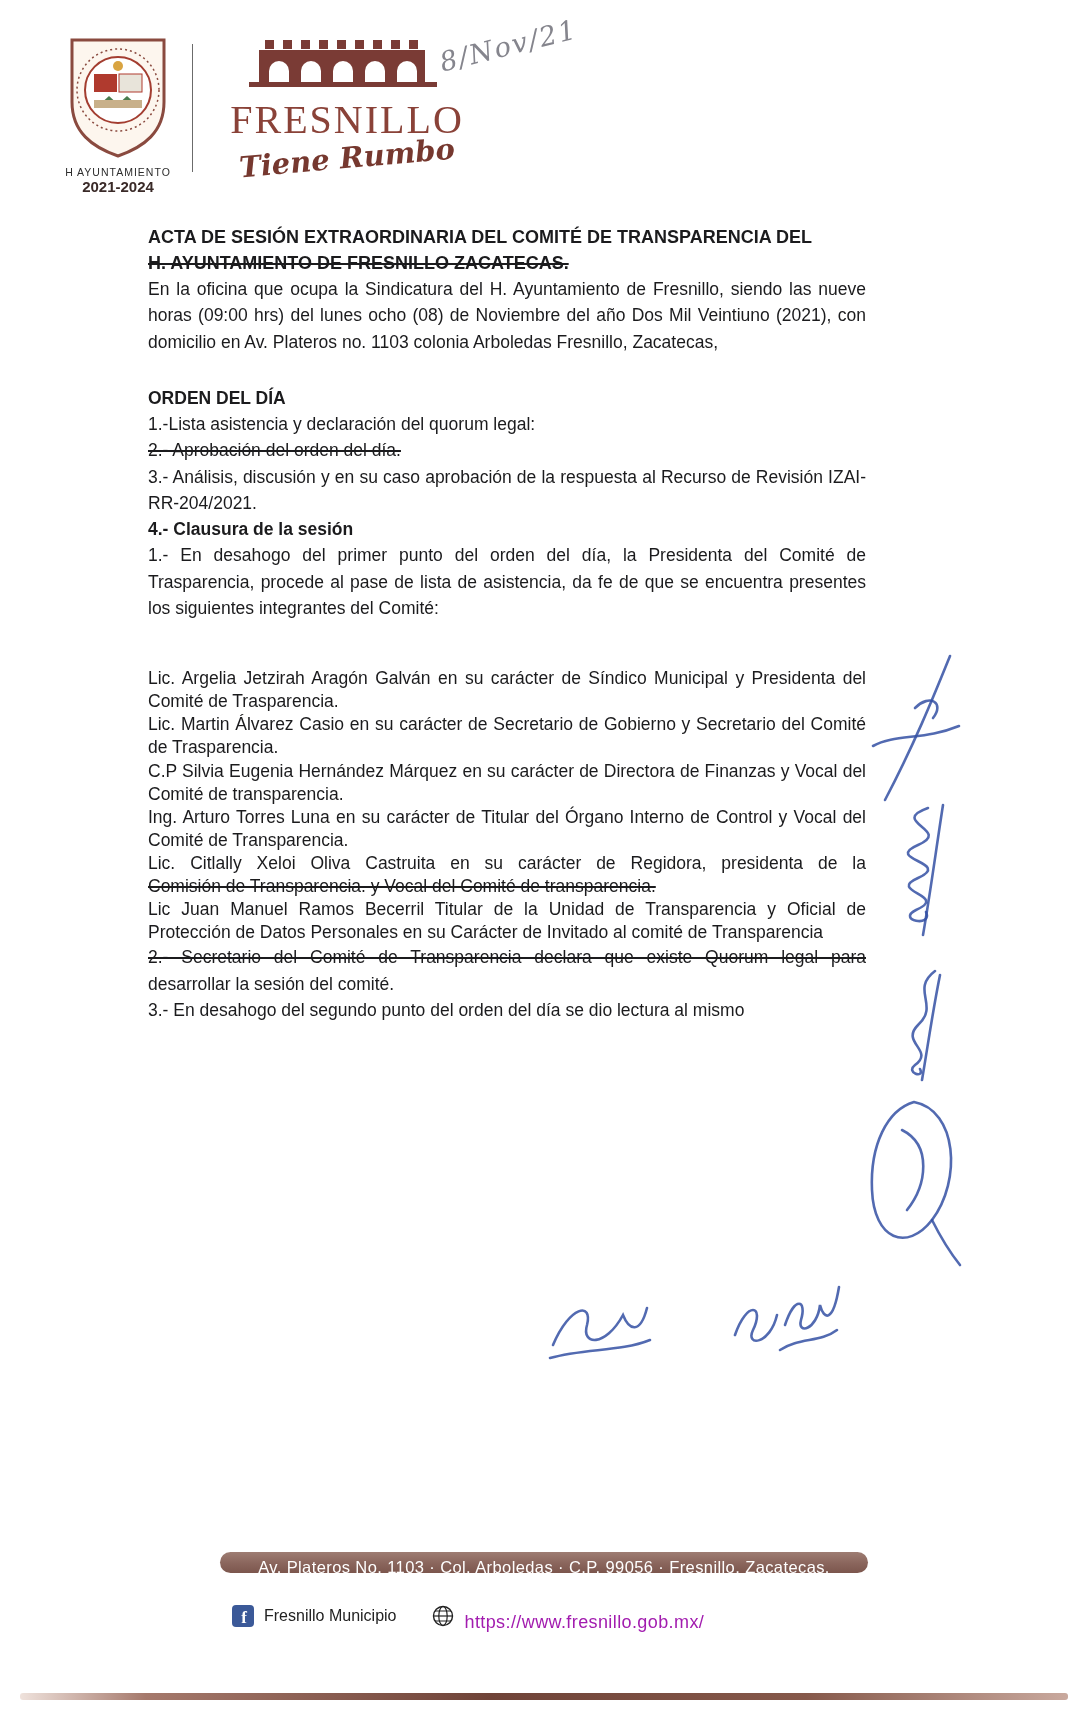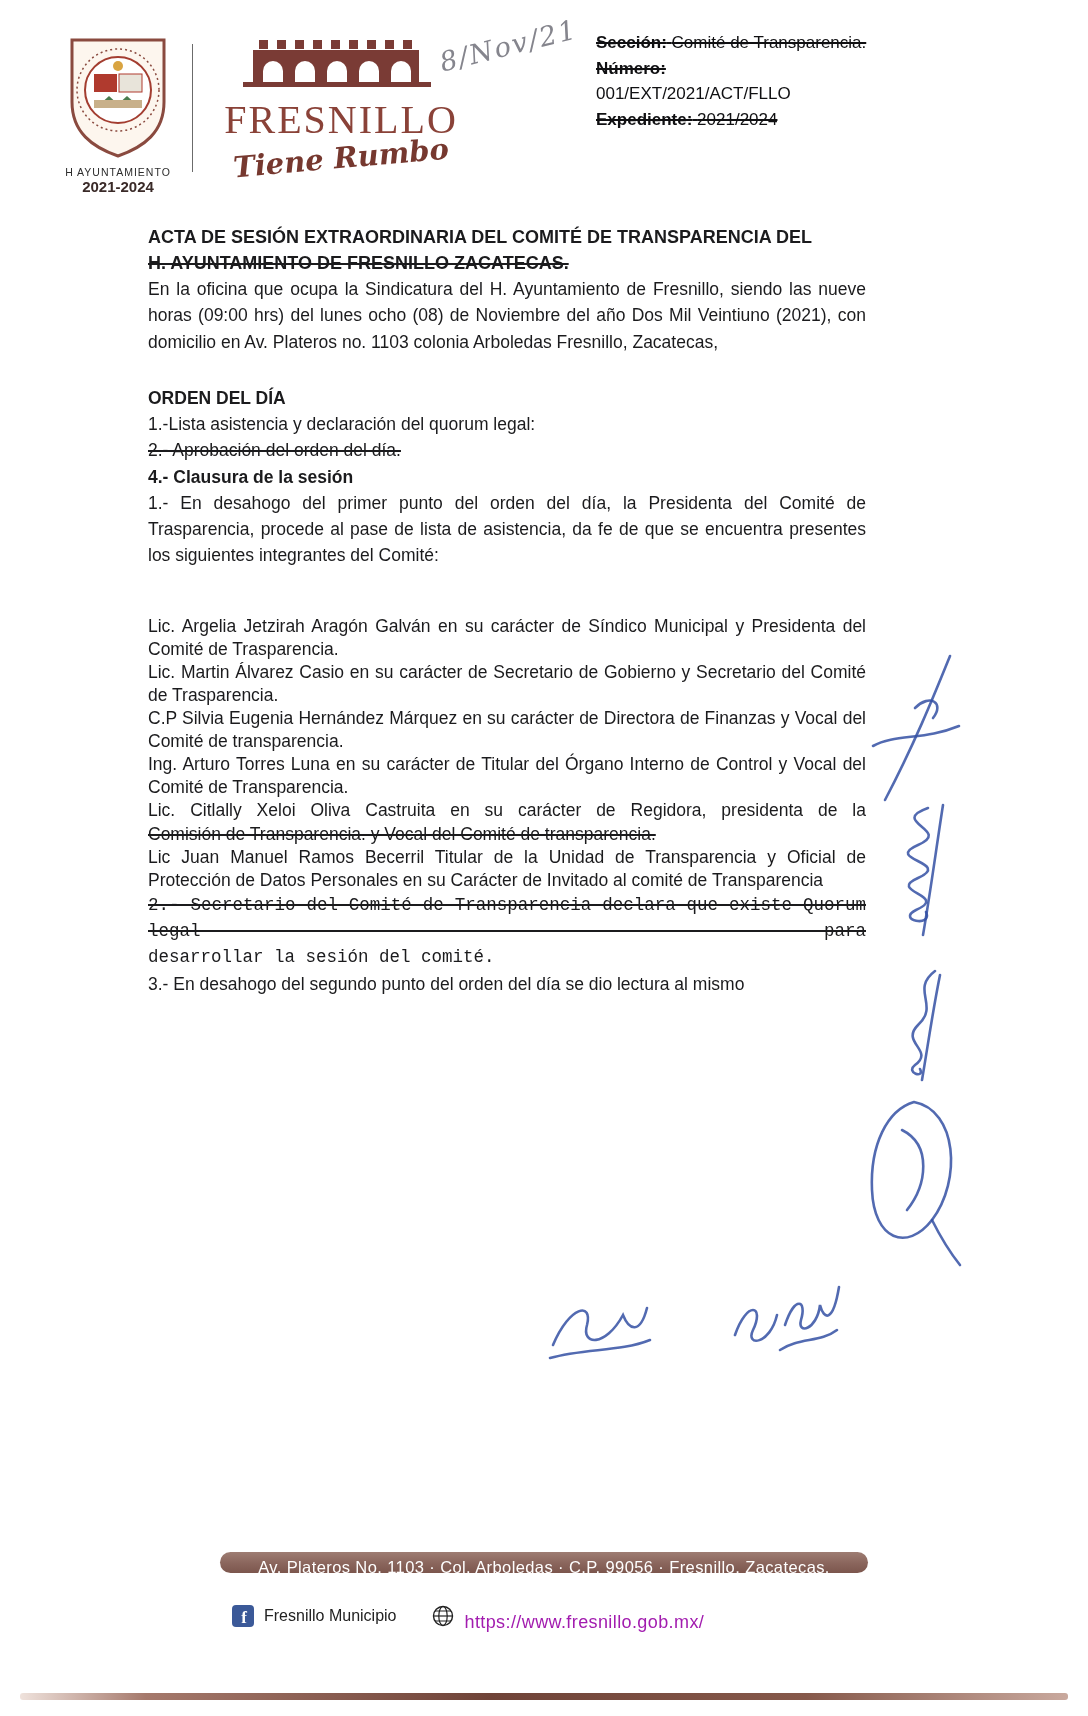--- a/index.html
+++ b/index.html
@@ -13,21 +13,21 @@
   .struck { text-decoration:line-through; text-decoration-thickness:1.5px; }
   .just { text-align:justify; }
   .force-just { text-align:justify; text-align-last:justify; }
 
   
   .header { position:relative; height:200px; }
   .crest-wrap { position:absolute; left:60px; top:34px; width:116px; text-align:center; }
   .crest-cap1 { font-size:10.5px; letter-spacing:1px; color:#2c2c2c; margin-top:2px; }
   .crest-cap2 { font-size:15px; font-weight:bold; color:#3a2a28; }
   .header-divider { position:absolute; left:192px; top:44px; height:128px; border-left:1.5px solid #6b6b6b; }
-  .brand-wrap { position:absolute; left:215px; top:40px; width:252px; text-align:center; }
+  .brand-wrap { position:absolute; left:221px; top:40px; width:252px; text-align:center; }
   .brand-name {
     font-family:"Liberation Serif", serif; font-size:40px; color:#8a4238;
     letter-spacing:2px; margin-top:2px; line-height:1;
   }
   .brand-tagline {
     font-family:"DejaVu Serif", serif; font-style:italic; font-weight:bold;
     font-size:29px; color:#76382f; transform:rotate(-5deg); margin-top:4px; line-height:1;
   }
   .handwritten-date {
     position:absolute; left:438px; top:30px; transform:rotate(-14deg);
@@ -41,21 +41,21 @@
   h1 { font-size:18px; font-weight:bold; margin:6px 0 0 0; line-height:1.45; }
   h2 { font-size:17.5px; font-weight:bold; margin:0; }
   .content p { margin:0; }
   .intro { margin-top:34px; }
   .orden-heading { margin-top:30px; }
   .orden-item { margin-top:24px; }
   .item-4 { margin-top:28px;font-weight:bold; }
   .desarrollo-heading { margin-top:96px; text-align:center; }
   .p1 { margin-top:30px; }
   .attendees { margin-top:46px; line-height:1.32; }
-  .p2 { margin-top:36px;font-family:Liberation Mono, monospace; }
+  .p2 { margin-top:36px; }
   .p3 { margin-top:30px; }
 
   
   .sig { position:absolute; pointer-events:none; }
   .sig path { stroke:#3450a3; stroke-width:2.6; fill:none; stroke-linecap:round; opacity:.85; }
 
   
   .footer-bar {
     position:absolute; top:1552px; left:50%; transform:translateX(-50%);
     width:648px; height:21px; border-radius:16px;
@@ -121,47 +121,36 @@
           <path d="M126,42 v-11 a10,10 0 0 1 20,0 v11 z"></path>
           <path d="M158,42 v-11 a10,10 0 0 1 20,0 v11 z"></path>
         </g>
       </svg>
       <div class="brand-name">FRESNILLO</div>
       <div class="brand-tagline">Tiene Rumbo</div>
     </div>
 
     <div class="handwritten-date">8/Nov/21</div>
 
-    <div class="meta">
-      <div class="struck">
-        <span class="b">Sección:</span>
-        <span>Comité de Transparencia.</span>
-      </div>
-      <div class="struck b">Número:</div>
-      <div>001/EXT/2021/ACT/FLLO</div>
-      <div class="struck">
-        <span class="b">Expediente:</span>
-        <span>2021/2024</span>
-      </div>
-    </div>
   </div>
 
   <div class="content">
 
     <h1>
       <span class="block">ACTA DE SESIÓN EXTRAORDINARIA DEL COMITÉ DE TRANSPARENCIA DEL</span>
       <span class="block struck">H. AYUNTAMIENTO DE FRESNILLO ZACATECAS.</span>
     </h1>
 
     <p class="intro just">En la oficina que ocupa la Sindicatura del H. Ayuntamiento de Fresnillo, siendo las nueve horas (09:00 hrs) del lunes ocho (08) de Noviembre del año Dos Mil Veintiuno (2021), con domicilio en Av. Plateros no. 1103 colonia Arboledas Fresnillo, Zacatecas,</p>
 
     <h2 class="orden-heading">ORDEN DEL DÍA</h2>
 
     <p class="orden-item">1.-Lista asistencia y declaración del quorum legal:</p>
     <p class="orden-item struck">2.- Aprobación del orden del día.</p>
+    <p class="orden-item just">3.- Análisis, discusión y  en su caso aprobación  de la respuesta al Recurso de Revisión IZAI-RR-204/2021.</p>
     <p class="orden-item item-4">4.- Clausura de la sesión</p>
 
 
     <p class="p1 just">1.- En desahogo del primer punto del orden del día, la Presidenta del Comité de Trasparencia, procede al  pase de lista de asistencia, da fe de que se encuentra presentes los siguientes integrantes del Comité:</p>
 
     <div class="attendees">
       <p class="just">Lic. Argelia Jetzirah Aragón Galván en su carácter de Síndico Municipal y Presidenta del Comité de Trasparencia.</p>
       <p class="just">Lic. Martin Álvarez Casio en su carácter de Secretario de Gobierno y Secretario del Comité de Trasparencia.</p>
       <p class="just">C.P Silvia Eugenia Hernández Márquez en su carácter de Directora de Finanzas y Vocal del Comité de transparencia.</p>
       <p class="just">Ing. Arturo Torres Luna en su carácter de Titular del Órgano Interno de Control y Vocal del Comité de Transparencia.</p>

